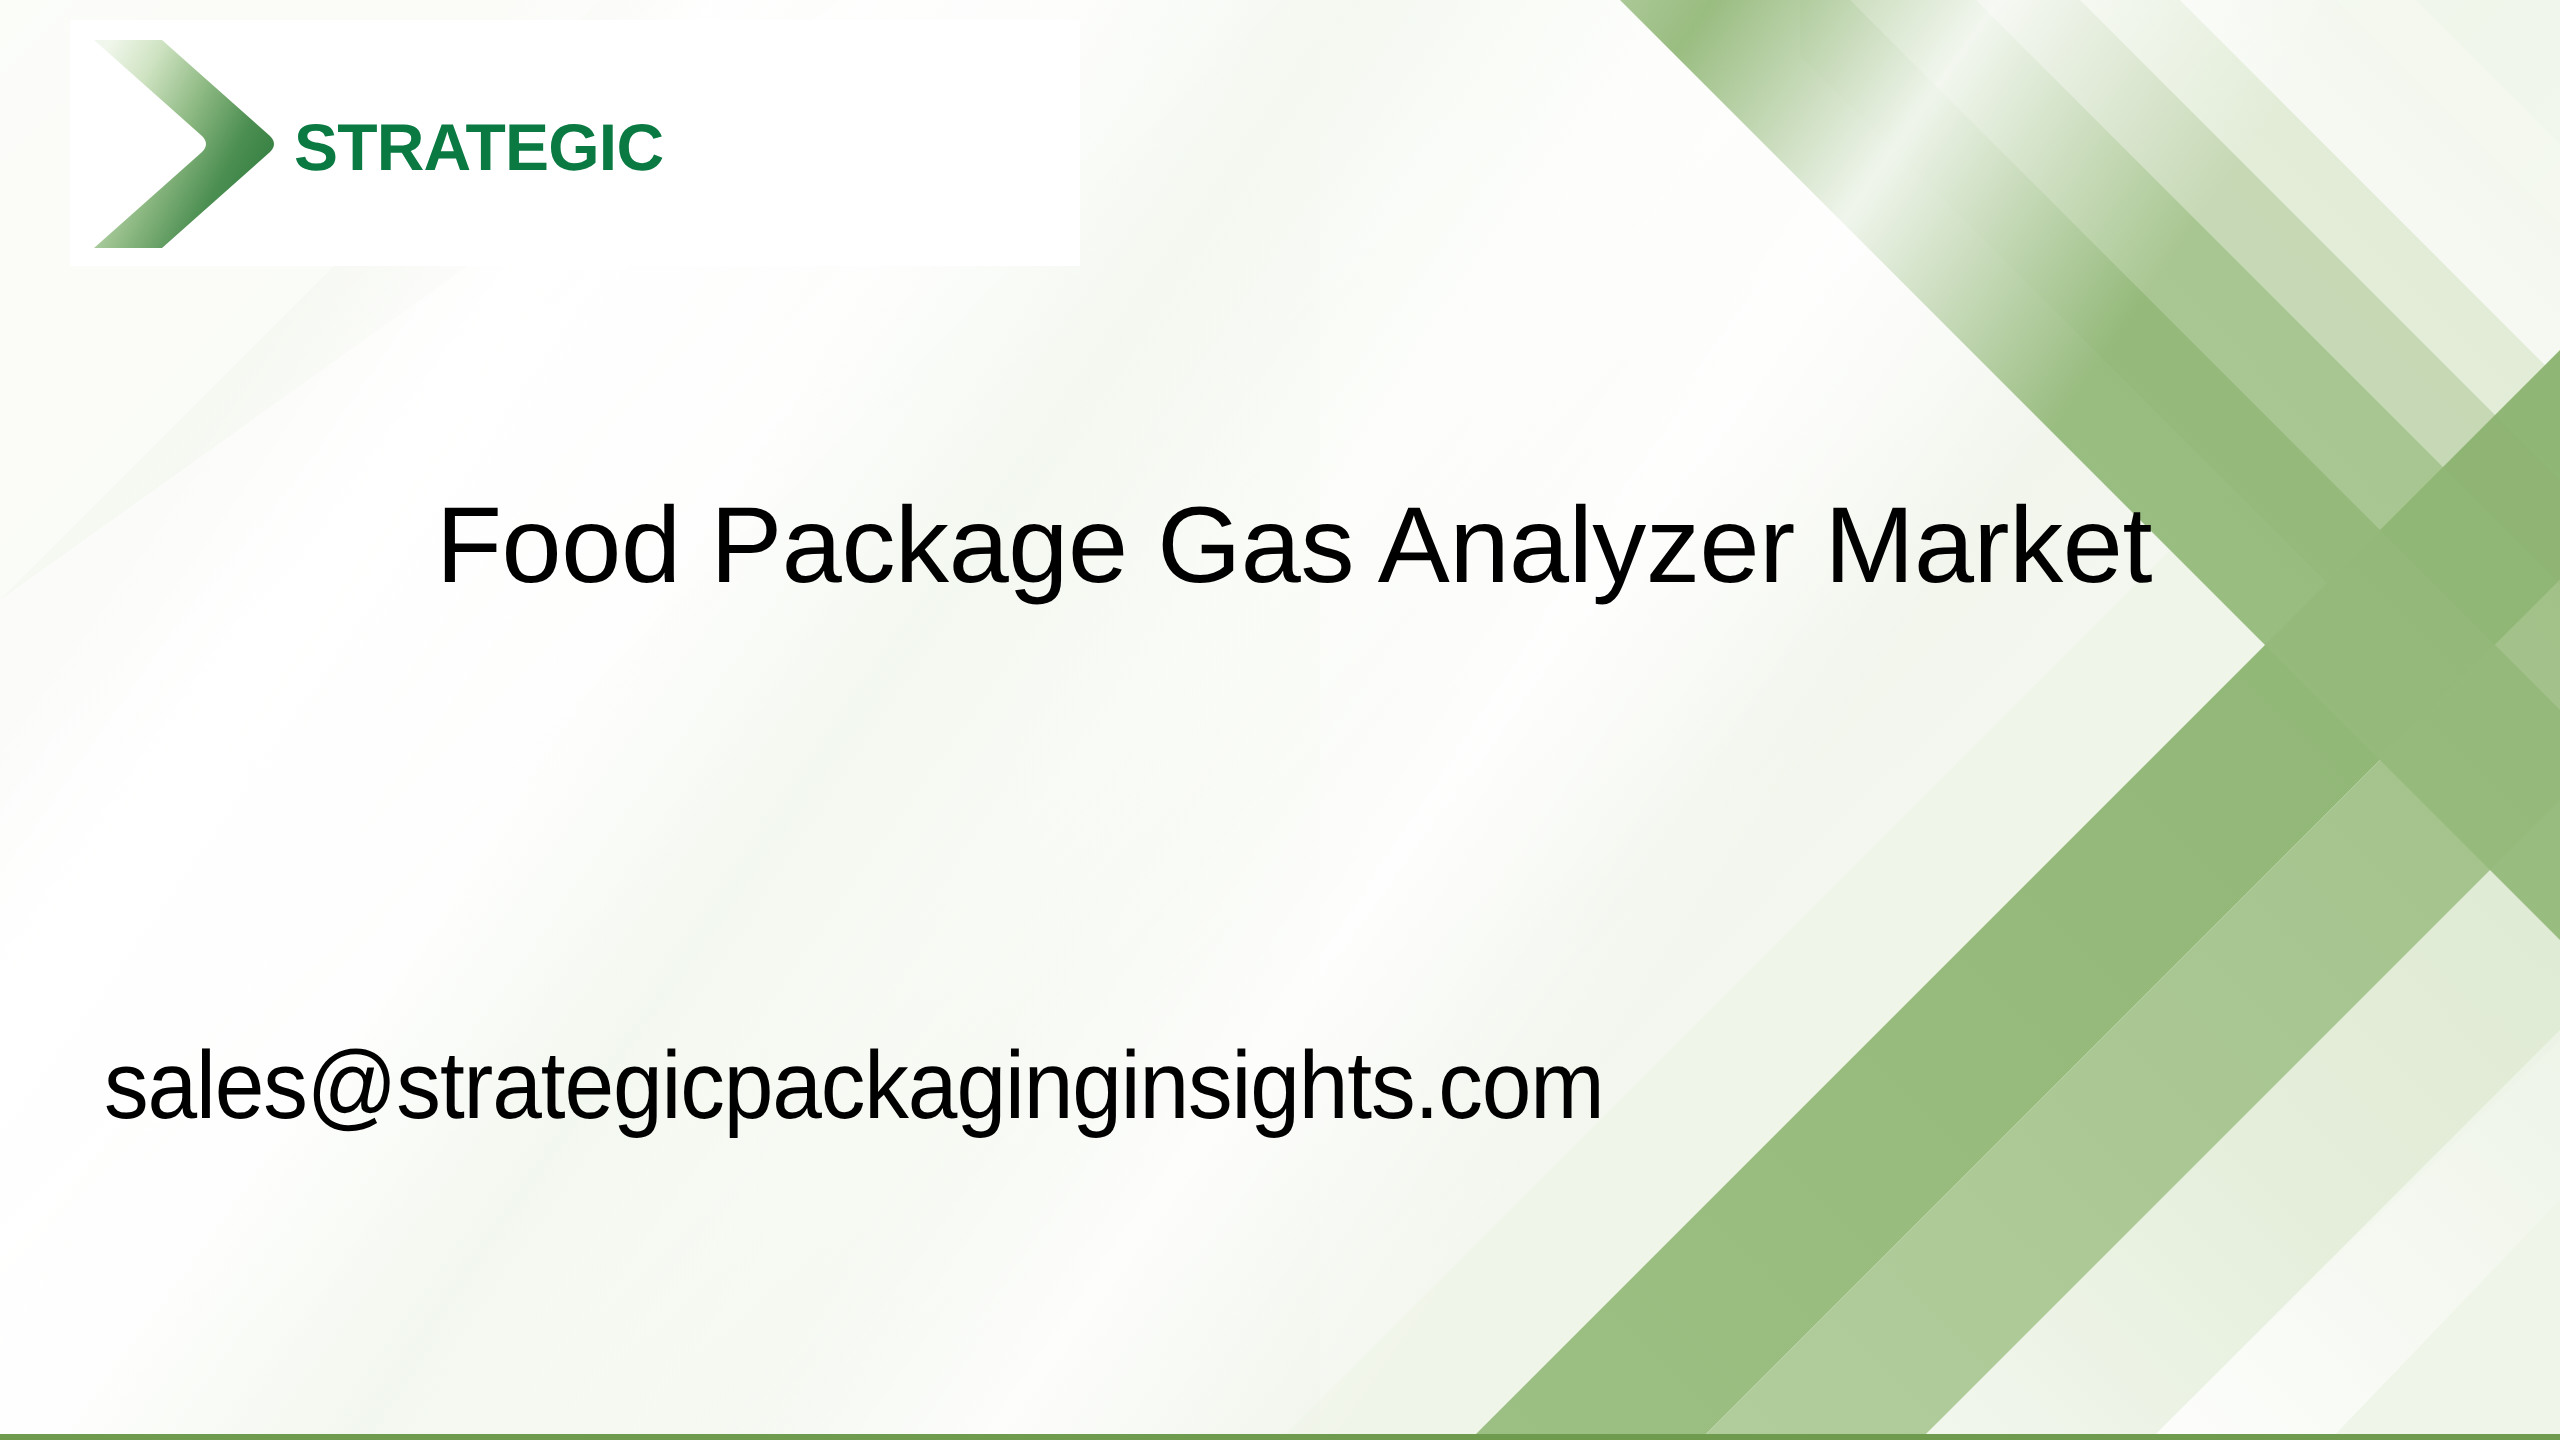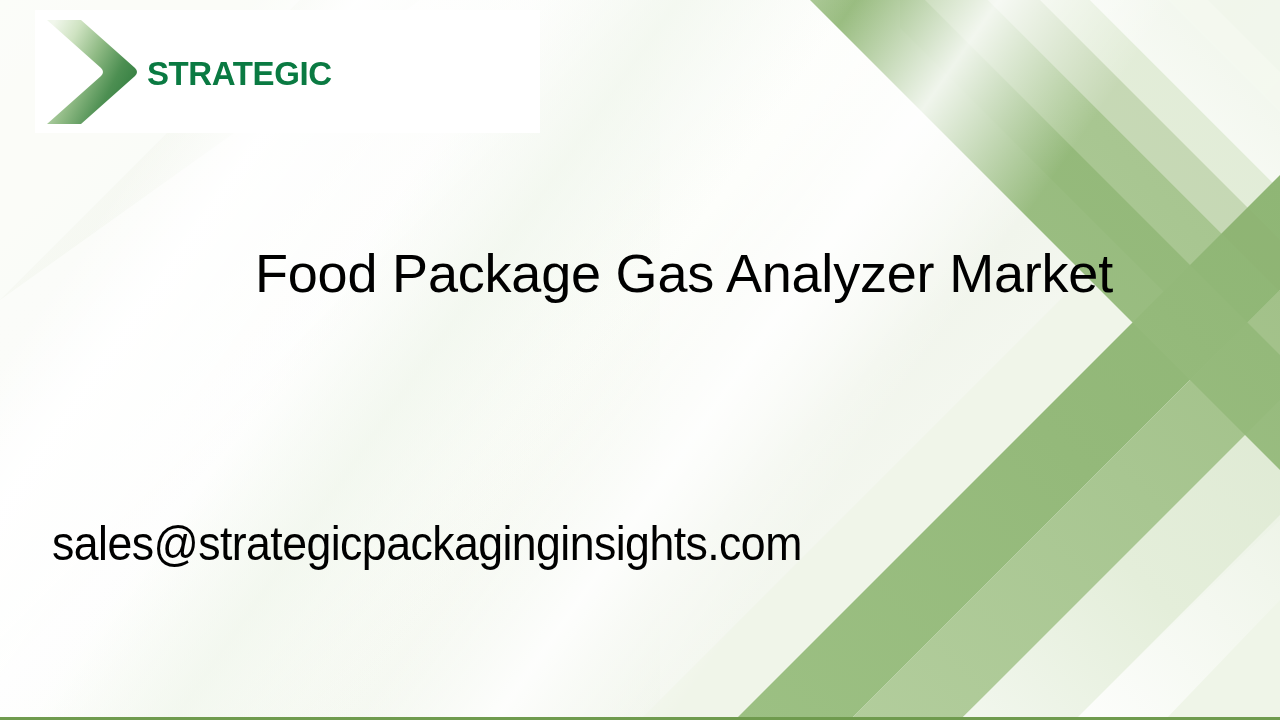--- a/index.html
+++ b/index.html
@@ -110,24 +110,23 @@
     font-size: 16.5px;
     line-height: 18px;
     letter-spacing: 0.4px;
     color: #79b04f;
     white-space: nowrap;
   }
 
   
   .headline {
     position: absolute;
-    left: 204px;
+    left: 218px;
     top: 248px;
     width: 960px;
-    text-align: center;
     font-family: "Liberation Sans", sans-serif;
     font-weight: 400;
     font-size: 54px;
     line-height: 50px;
     color: #000000;
     letter-spacing: -0.2px;
   }
 
   
   .email {

